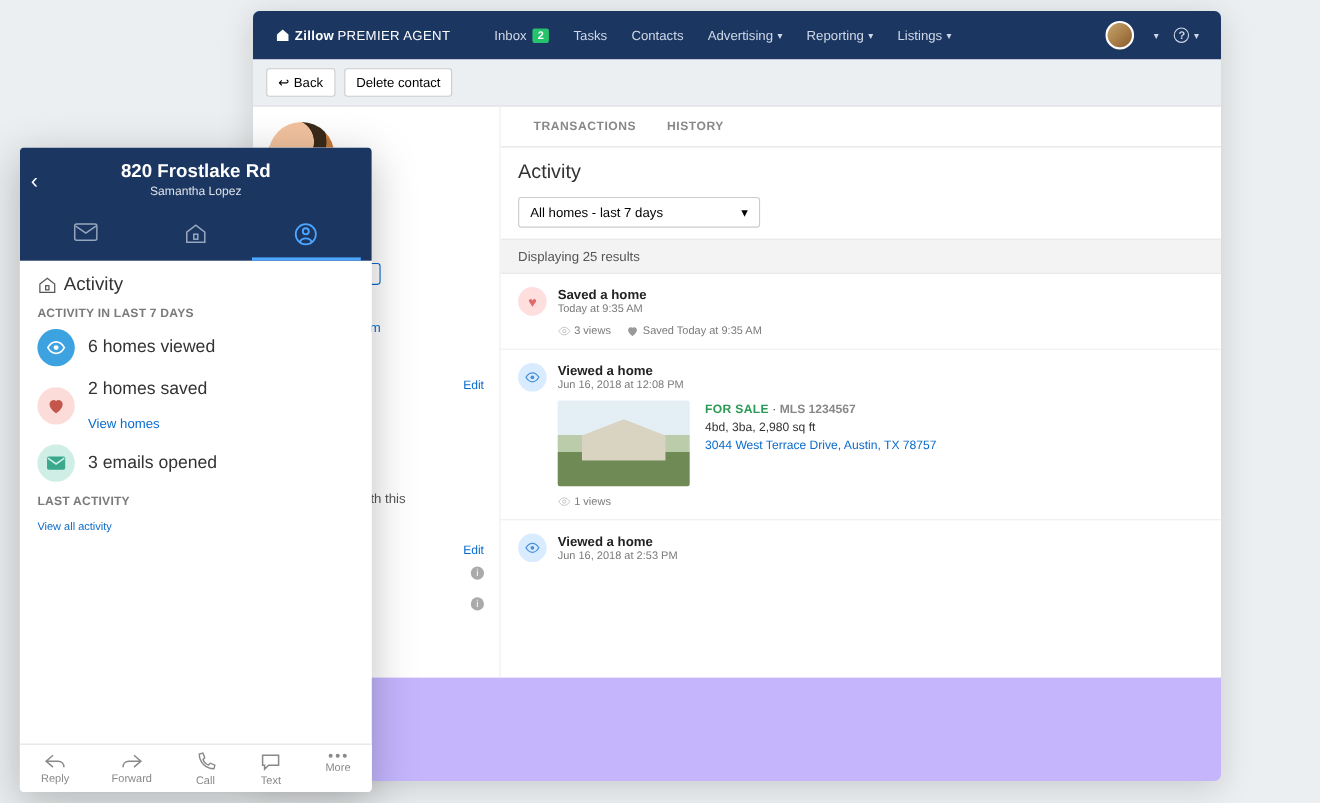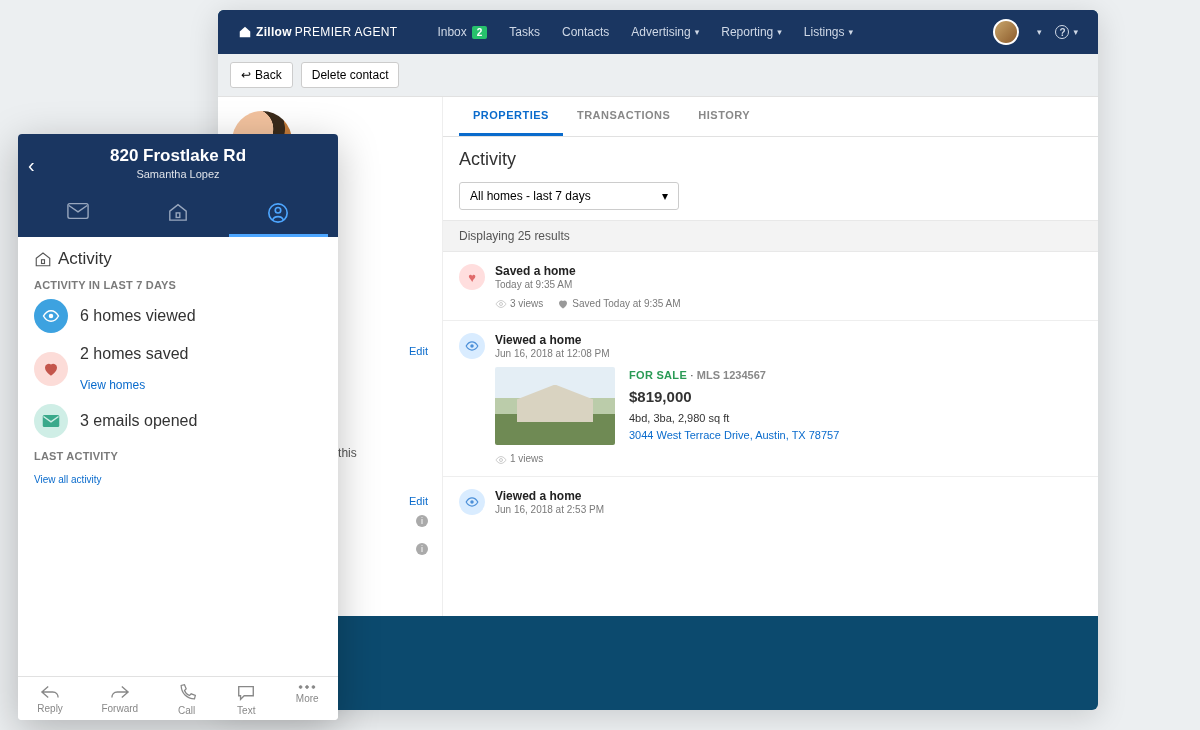--- a/index.html
+++ b/index.html
@@ -8,21 +8,21 @@
   --lightblue:#4da6ff;
   --text:#333;
   --muted:#7a7a7a;
   --line:#e1e1e1;
   --bg:#eceff1;
 }
 *{box-sizing:border-box;font-family:-apple-system,Helvetica,Arial,sans-serif}
 body{margin:0;background:var(--bg);width:1200px;height:730px;overflow:hidden;position:relative}
 
 
-.desktop{position:absolute;left:218px;top:10px;width:880px;height:700px;background:#0c4a6e;border-radius:6px;box-shadow:0 6px 30px rgba(0,0,0,.15);overflow:hidden}
+.desktop{position:absolute;left:230px;top:10px;width:880px;height:700px;background:#c4b5fd;border-radius:6px;box-shadow:0 6px 30px rgba(0,0,0,.15);overflow:hidden}
 
 .topnav{background:var(--navy);height:44px;display:flex;align-items:center;padding:0 20px;color:#cfd8e6;font-size:12px}
 .logo{display:flex;align-items:center;margin-right:40px;color:#fff;font-weight:700;font-size:12px;letter-spacing:.3px}
 .logo svg{margin-right:4px}
 .logo .thin{font-weight:400;margin-left:3px}
 .navitem{margin-right:22px;display:flex;align-items:center;cursor:pointer}
 .badge{background:#27c26c;color:#fff;border-radius:2px;padding:1px 5px;font-size:10px;margin-left:5px;font-weight:700}
 .navright{margin-left:auto;display:flex;align-items:center;gap:14px}
 .avatar-sm{width:26px;height:26px;border-radius:50%;background:linear-gradient(135deg,#c9a66b,#8b5a2b);border:2px solid #fff}
 .chev{font-size:9px;margin-left:4px}
@@ -192,21 +192,20 @@
         <span class="edit">Edit</span>
         <div class="h"><span>nfo</span></div>
         <div class="line" style="text-align:right"><span class="info-i">i</span></div>
         <div class="line" style="text-align:right;margin-top:14px"><span class="info-i">i</span></div>
         <div class="line" style="margin-top:30px">s@email.com</div>
       </div>
     </div>
 
     <div class="rightcol">
       <div class="tabs">
-        <div class="tab active">PROPERTIES</div>
         <div class="tab">TRANSACTIONS</div>
         <div class="tab">HISTORY</div>
       </div>
 
       <div class="section-h">Activity</div>
       <div class="filter">
         <span>All homes - last 7 days</span>
         <span>▾</span>
       </div>
       <div class="resultbar">Displaying 25 results</div>
@@ -235,21 +234,20 @@
               <circle cx="12" cy="12" r="3" fill="#4b8fd8"></circle>
             </svg>
         </div>
         <div class="act-body">
           <div class="act-title">Viewed a home</div>
           <div class="act-sub">Jun 16, 2018 at 12:08 PM</div>
           <div class="listing">
             <div class="thumb" style="background:linear-gradient(180deg,#e4eef5 0 40%,#bca 40% 60%,#6f8a54 60% 100%)"></div>
             <div class="ldet">
               <span class="status">FOR SALE</span> · <span class="mls">MLS 1234567</span>
-              <div class="price">$819,000</div>
               <div>4bd, 3ba, 2,980 sq ft</div>
               <div class="addr">3044 West Terrace Drive, Austin, TX 78757</div>
             </div>
           </div>
           <div class="meta">
             <span><svg width="12" height="12" viewBox="0 0 24 24">
                   <path d="M2 12s4-7 10-7 10 7 10 7-4 7-10 7S2 12 2 12z" fill="none" stroke="#999"></path>
                   <circle cx="12" cy="12" r="3" fill="none" stroke="#999"></circle>
                 </svg><span>1 views</span></span>
           </div>

